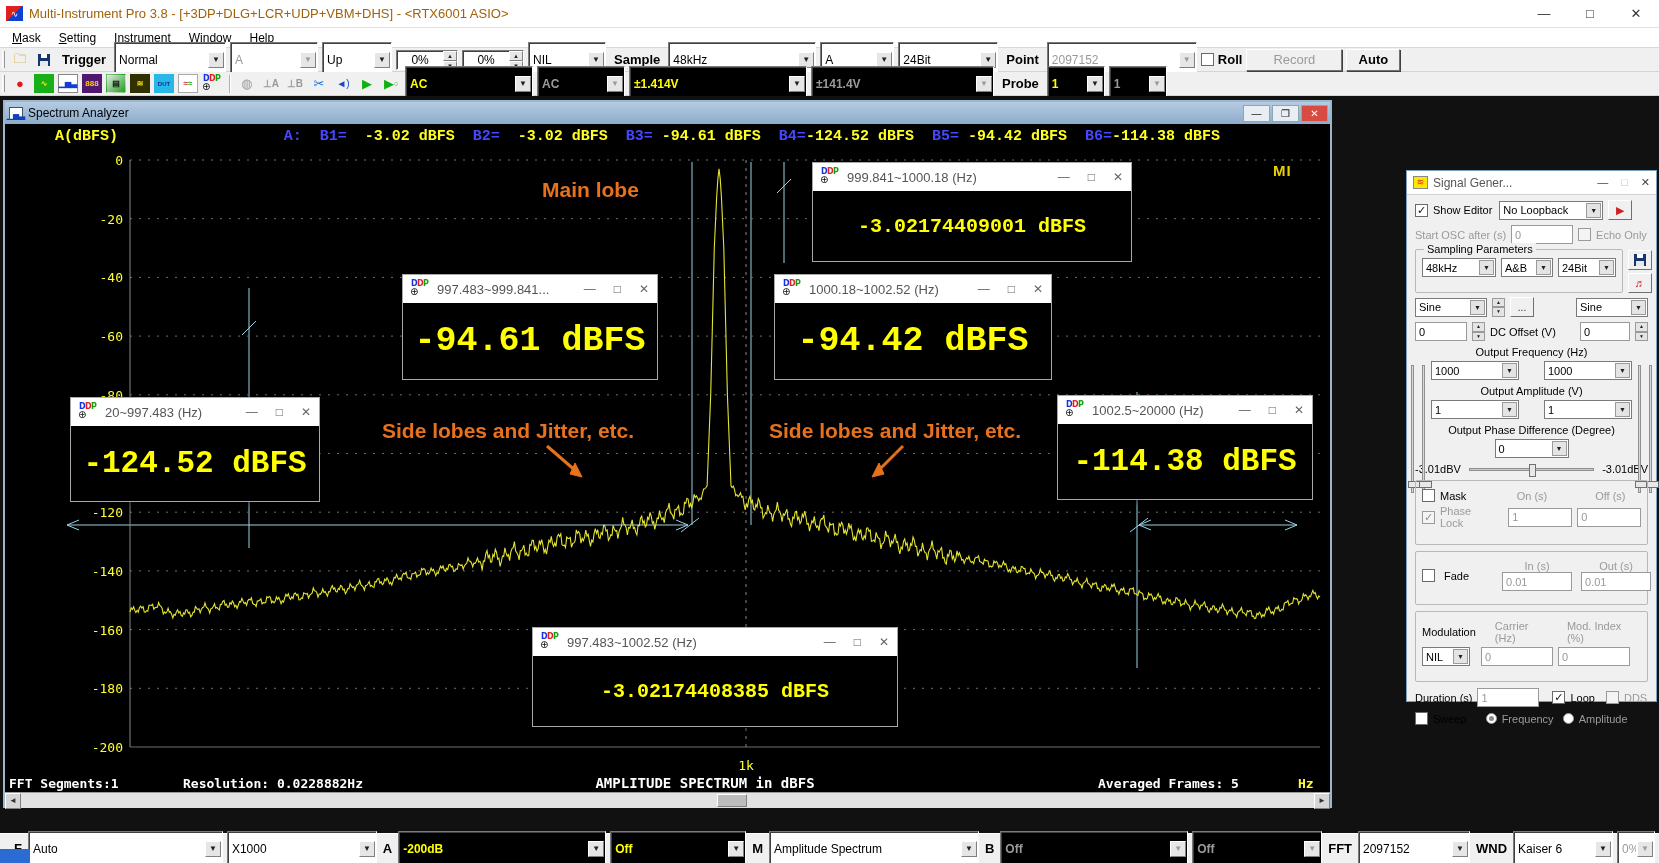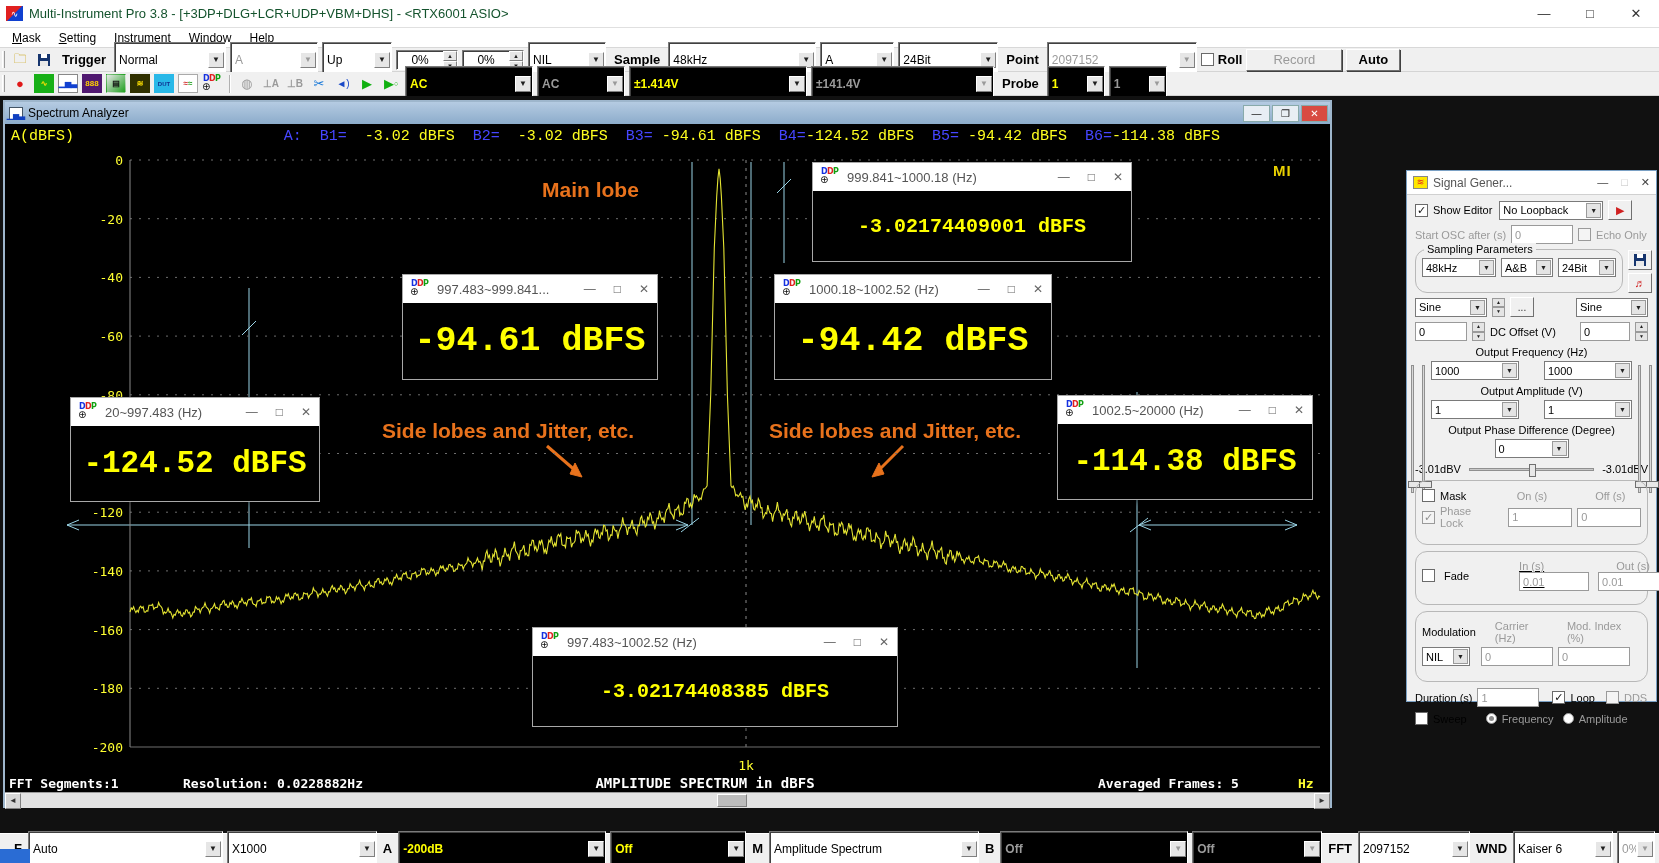--- a/index.html
+++ b/index.html
@@ -1,19 +1,19 @@
 <!DOCTYPE html>
 <html><head>
 <meta charset="utf-8">
 <style>
   *{margin:0;padding:0;box-sizing:border-box;}
   html,body{width:1659px;height:863px;overflow:hidden;font-family:"Liberation Sans",sans-serif;background:#f0f0f0;}
   .titlebar{height:28px;background:#fff;display:flex;align-items:center;padding-left:6px;border-bottom:1px solid #e0e0e0;}
   .app-icon{width:17px;height:15px;background:linear-gradient(135deg,#e02020 49%,#1040d0 51%);margin-right:6px;display:flex;align-items:center;justify-content:center;color:#fff;font-size:9px;}
-  .titlebar .title{font-size:13px;color:#14532d;}
+  .titlebar .title{font-size:13px;color:#a16207;}
   .win-controls{margin-left:auto;display:flex;height:28px;}
   .win-controls .wc{width:46px;display:flex;align-items:center;justify-content:center;font-size:13px;color:#333;}
   .menubar{height:20px;background:#fff;display:flex;align-items:center;gap:2px;padding-left:4px;border-bottom:1px solid #d8d8d8;}
   .menu-item{font-size:12px;padding:2px 8px;display:inline-block;}
   .menu-item::first-letter{text-decoration:underline;}
   .toolbar{height:24px;background:#f0f0f0;display:flex;align-items:center;gap:4px;padding:0 4px 0 10px;border-bottom:1px solid #d4d4d4;position:relative;}
   .grip{position:absolute;left:2px;top:3px;bottom:3px;width:3px;border-left:1px solid #fff;border-right:1px solid #9a9a9a;}
   .tlabel{font-size:13px;font-weight:bold;color:#000;padding:0 4px;white-space:nowrap;}
   .combo{display:inline-flex;align-items:center;height:36px;background:#fff;border:1px solid;border-color:#7a7a7a #fff #fff #7a7a7a;box-shadow:inset 1px 1px 0 #404040;font-size:12px;}
   .combo .cval{padding:0 4px;white-space:nowrap;overflow:hidden;flex:1;}
@@ -38,21 +38,21 @@
   .progress .ptext{position:absolute;left:0;right:18%;top:0;bottom:0;display:flex;align-items:center;justify-content:flex-end;font-size:11px;font-weight:bold;color:#8a9a00;font-family:"DejaVu Sans Mono",monospace;}
   .workspace{position:relative;height:737px;background:#111;}
   
   .sa-win{position:absolute;left:3px;top:4px;width:1329px;height:708px;border:2px solid #9eb6cc;background:#000;}
   .sa-title{height:22px;background:linear-gradient(180deg,#b5cbe2,#8caccb);display:flex;align-items:center;padding:0 2px 0 4px;}
   .sa-title .sicon{width:14px;height:13px;background:#fff;border:1px solid #456;margin-right:5px;display:flex;align-items:flex-end;justify-content:center;font-size:8px;color:#1040c0;line-height:7px;}
   .sa-title .stext{font-size:12px;color:#000;}
   .sa-btns{margin-left:auto;display:flex;gap:2px;}
   .wbtn{width:27px;height:17px;background:#e8eef4;border:1px solid #8aa;display:flex;align-items:center;justify-content:center;font-size:10px;color:#222;}
   .wbtn.close{background:#d84b42;color:#fff;}
-  .sa-header{height:24px;background:#000;display:flex;align-items:center;font-family:"Liberation Mono",monospace;font-weight:normal;white-space:pre;}
+  .sa-header{height:24px;background:#000;display:flex;align-items:center;font-family:"Liberation Mono",monospace;font-weight:bold;white-space:pre;padding-left:44px;}
   .sa-axis{color:#ffff20;font-size:15px;padding-left:6px;}
   .sa-readings{margin-left:auto;margin-right:110px;font-size:15px;display:flex;}
   .sa-readings .rl{color:#4646ff;}
   .sa-readings .rv{color:#ffff20;}
   .sa-body{position:relative;width:1325px;height:644px;background:#000;}
   .sa-scroll{height:16px;background:#e2e2e2;display:flex;align-items:center;position:relative;border-top:1px solid #9a9a9a;}
   .sbarrow{width:16px;height:16px;background:#d6d6d6;border:1px solid;border-color:#fff #808080 #808080 #fff;font-size:8px;display:flex;align-items:center;justify-content:center;color:#333;}
   .sthumb{position:absolute;left:712px;width:30px;top:1px;bottom:1px;background:#bcbcbc;border:1px solid;border-color:#fff #808080 #808080 #fff;}
   
   .popup{position:absolute;border:1px solid #a8a8a8;background:#000;box-shadow:2px 2px 6px rgba(0,0,0,.5);}
@@ -77,21 +77,21 @@
   .sg-ctl{margin-left:auto;display:flex;gap:13px;color:#444;font-size:11px;}
   .sg-ctl .dim{color:#c0c0c0;}
   .sg-body{position:relative;padding:5px 8px 0 8px;}
   .sgrow{display:flex;align-items:center;gap:5px;margin-bottom:5px;}
   .sg-combo{display:inline-flex;align-items:center;height:19px;background:#fff;border:1px solid #7a7a7a;font-size:11px;}
   .sg-combo .cval{padding:0 3px;flex:1;white-space:nowrap;overflow:hidden;}
   .sg-combo .carrow{width:15px;height:15px;margin:1px;background:#e4e4e4;border:1px solid #9a9a9a;display:flex;align-items:center;justify-content:center;font-size:7px;color:#222;}
   .sg-input{height:19px;background:#fff;border:1px solid #9a9a9a;font-size:11px;padding:0 3px;display:flex;align-items:center;}
   .sg-input.gray{color:#999;}
   .glabel{color:#9a9a9a;}
-  .sg-group{border:1px solid #b8b8b8;border-radius:12px;position:relative;padding:8px 6px 13px 6px;margin-bottom:6px;}
+  .sg-group{border:1px solid #b8b8b8;border-radius:2px;position:relative;padding:8px 6px 13px 6px;margin-bottom:6px;}
   .sg-group .legend{position:absolute;top:-7px;left:8px;background:#f0f0f0;padding:0 3px;}
   .minispin{display:inline-flex;flex-direction:column;width:13px;height:19px;}
   .minispin span{flex:1;background:#e4e4e4;border:1px solid #9a9a9a;font-size:5px;line-height:7px;text-align:center;color:#222;}
   .vslider{position:absolute;width:3px;background:#d8d8d8;border:1px solid #909090;height:128px;}
   .vslider::after{content:"";position:absolute;left:-4px;bottom:4px;width:11px;height:5px;background:#e8e8e8;border:1px solid #707070;}
   .hslider{flex:1;height:3px;background:#c8c8c8;border:1px solid #909090;position:relative;margin:0 3px;}
   .hslider .hthumb{position:absolute;left:48%;top:-5px;width:7px;height:13px;background:#e8e8e8;border:1px solid #707070;}
   .radio{width:11px;height:11px;border:1px solid #9a9a9a;border-radius:50%;background:#fff;display:inline-flex;align-items:center;justify-content:center;flex:none;}
   .radio.sel::after{content:"";width:5px;height:5px;border-radius:50%;background:#8a8a8a;}
   .sbtn{width:24px;height:20px;background:#f0f0f0;border:1px solid;border-color:#fff #707070 #707070 #fff;display:flex;align-items:center;justify-content:center;}
@@ -577,21 +577,21 @@
           <span class="cbx gray">✓</span>
           <span class="glabel">Phase Lock</span>
           <span class="sg-input gray" style="width:66px;margin-left:8px;">1</span>
           <span class="sg-input gray" style="width:66px;">0</span>
         </div>
       </div>
       <div class="sg-group">
         <div style="display:flex;gap:9px;align-items:center;">
           <span class="cbx"></span>
           <span>Fade</span>
-          <div style="margin-left:41px;text-decoration:underline;">
+          <div style="margin-left:24px;text-align:center;">
             <div class="glabel">In (s)</div>
             <span class="sg-input gray" style="width:70px;">0.01</span>
           </div>
           <div style="text-align:center;">
             <div class="glabel">Out (s)</div>
             <span class="sg-input gray" style="width:70px;">0.01</span>
           </div>
         </div>
       </div>
       <div class="sg-group">

